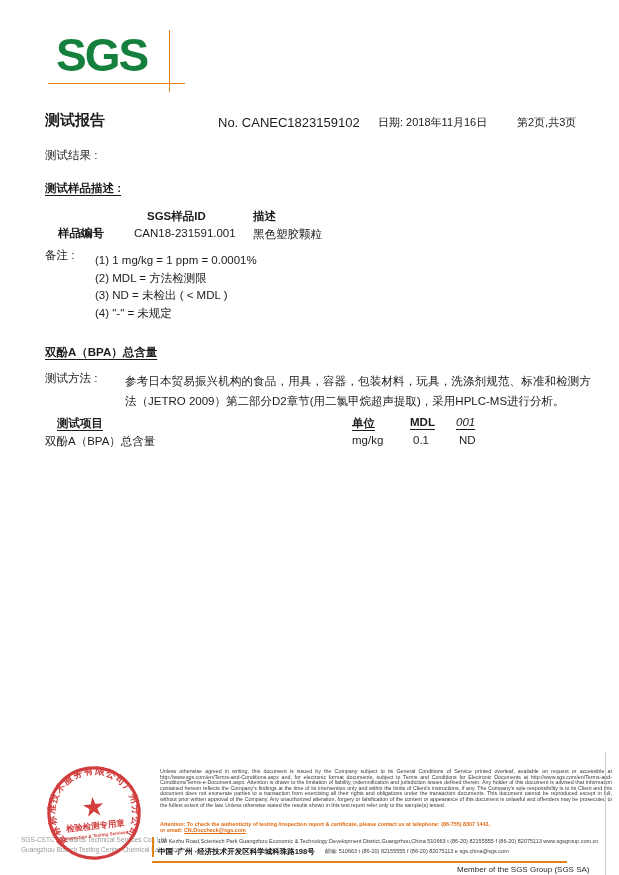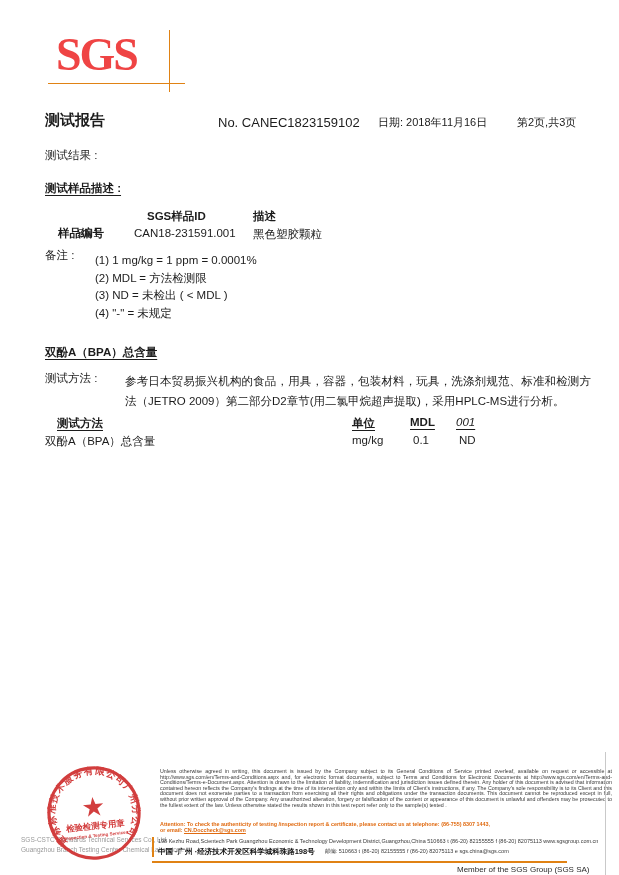--- a/index.html
+++ b/index.html
@@ -8,22 +8,22 @@
     position:relative; width:619px; height:875px; margin:0 auto;
     background:#ffffff; overflow:hidden;
     font-family:"Liberation Sans","DejaVu Sans",sans-serif;
     color:#1c1c1c;
   }
   .abs { position:absolute; }
 
   
   .logo-text {
     left:56px; top:32px; font-size:46px; font-weight:800;
-    color:#ef4444; letter-spacing:-2px; line-height:1;
-    font-family:Liberation Serif, serif;
+    color:#15803d; letter-spacing:-2px; line-height:1;
+    font-family:Liberation Sans, sans-serif;
     text-align:center;
   }
   .logo-hline { left:48px; top:83px; width:137px; height:1px; background:#e08214; }
   .logo-vline { left:169px; top:30px; width:1px; height:62px; background:#e08214; }
 
   .report-title { left:45px; top:111px; font-size:15px; font-weight:bold; }
   .report-no   { left:218px; top:115px; font-size:13px; }
   .report-date { left:378px; top:115px; font-size:11px; }
   .report-page { left:517px; top:115px; font-size:11px; }
 
@@ -109,21 +109,21 @@
     <div>(1) 1 mg/kg = 1 ppm = 0.0001%</div>
     <div>(2) MDL = 方法检测限</div>
     <div>(3) ND = 未检出 ( &lt; MDL )</div>
     <div>(4) "-" = 未规定</div>
   </div>
 
   <div class="abs bpa-title">双酚A（BPA）总含量</div>
   <div class="abs t11 method-label">测试方法 :</div>
   <div class="abs t11 method-text">参考日本贸易振兴机构的食品，用具，容器，包装材料，玩具，洗涤剂规范、标准和检测方法（JETRO 2009）第二部分D2章节(用二氯甲烷超声提取)，采用HPLC-MS进行分析。</div>
 
-  <div class="abs t11 res-h res-c1h">测试方法</div>
+  <div class="abs t11 res-h res-c1h">测试项目</div>
   <div class="abs t11 res-h res-c2h">单位</div>
   <div class="abs t11 res-h res-c3h">MDL</div>
   <div class="abs t11 res-h res-c4h">001</div>
   <div class="abs t11 res-r res-c1r">双酚A（BPA）总含量</div>
   <div class="abs t11 res-r res-c2r">mg/kg</div>
   <div class="abs t11 res-r res-c3r">0.1</div>
   <div class="abs t11 res-r res-c4r">ND</div>
 
   <div class="abs company-names">
     <div>SGS-CSTC Standards Technical Services Co., Ltd.</div>

